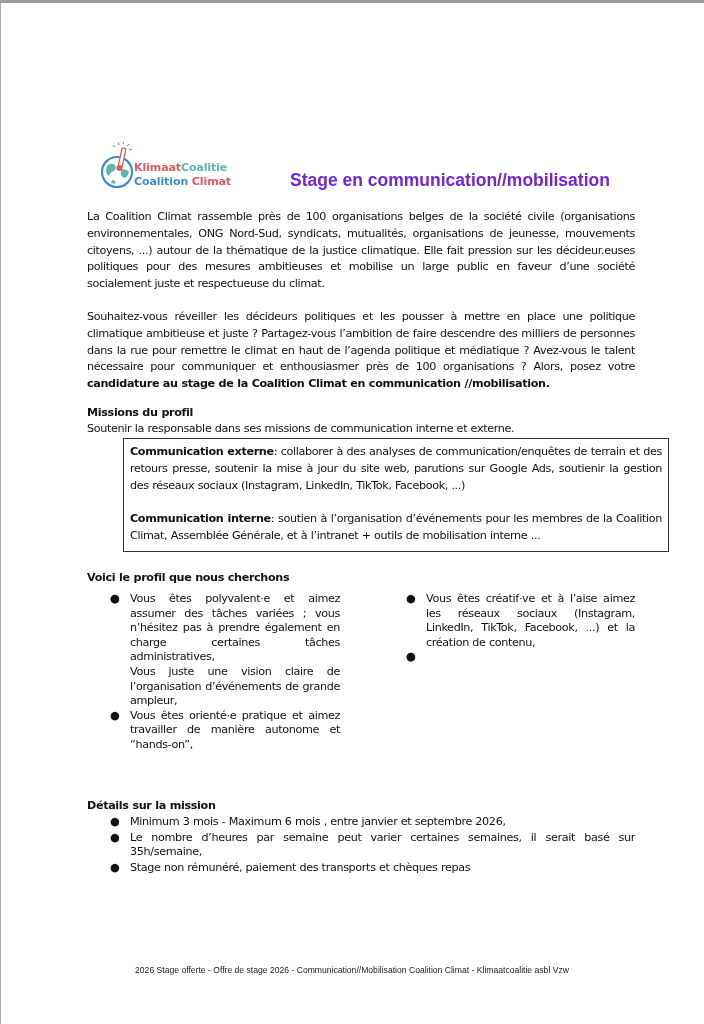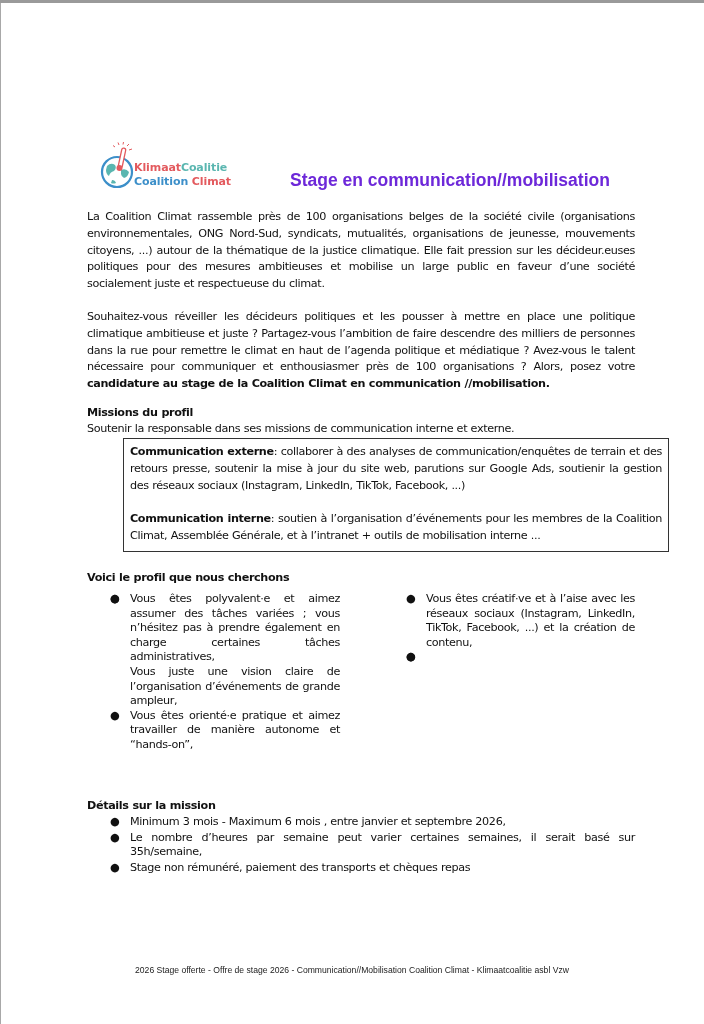--- a/index.html
+++ b/index.html
@@ -246,21 +246,21 @@
     <ul class="bullets">
       <li><span class="bullet">●</span></li>
       <li><span class="bullet">●</span><span>Vous êtes polyvalent·e et aimez assumer des tâches variées ; vous n’hésitez pas à prendre également en charge certaines tâches administratives,</span></li>
       <li><span>Vous juste une vision claire de l’organisation d’événements de grande ampleur,</span></li>
       <li><span class="bullet">●</span><span>Vous êtes orienté·e pratique et aimez travailler de manière autonome et “hands-on”,</span></li>
     </ul>
   </div>
 
   <div class="col col-right txt">
     <ul class="bullets">
-      <li><span class="bullet">●</span><span>Vous êtes créatif·ve et à l’aise avec les réseaux sociaux (Instagram, LinkedIn, TikTok, Facebook, ...) et la création de contenu,</span></li>
+      <li><span class="bullet">●</span><span>Vous êtes créatif·ve et à l’aise aimez les réseaux sociaux (Instagram, LinkedIn, TikTok, Facebook, ...) et la création de contenu,</span></li>
       <li><span class="bullet">●</span></li>
       <li><span class="bullet">●</span></li>
     </ul>
   </div>
 
   <div class="txt section-title details-title"><b>Détails sur la mission</b></div>
 
   <ul class="bullets details txt" style="list-style:none;margin:0;padding:0;">
     <li><span class="bullet">●</span><span>Minimum 3 mois - Maximum 6 mois , entre janvier  et septembre 2026,</span></li>
     <li><span class="bullet">●</span><span>Le nombre d’heures par semaine peut varier certaines semaines, il serait basé sur 35h/semaine,</span></li>

